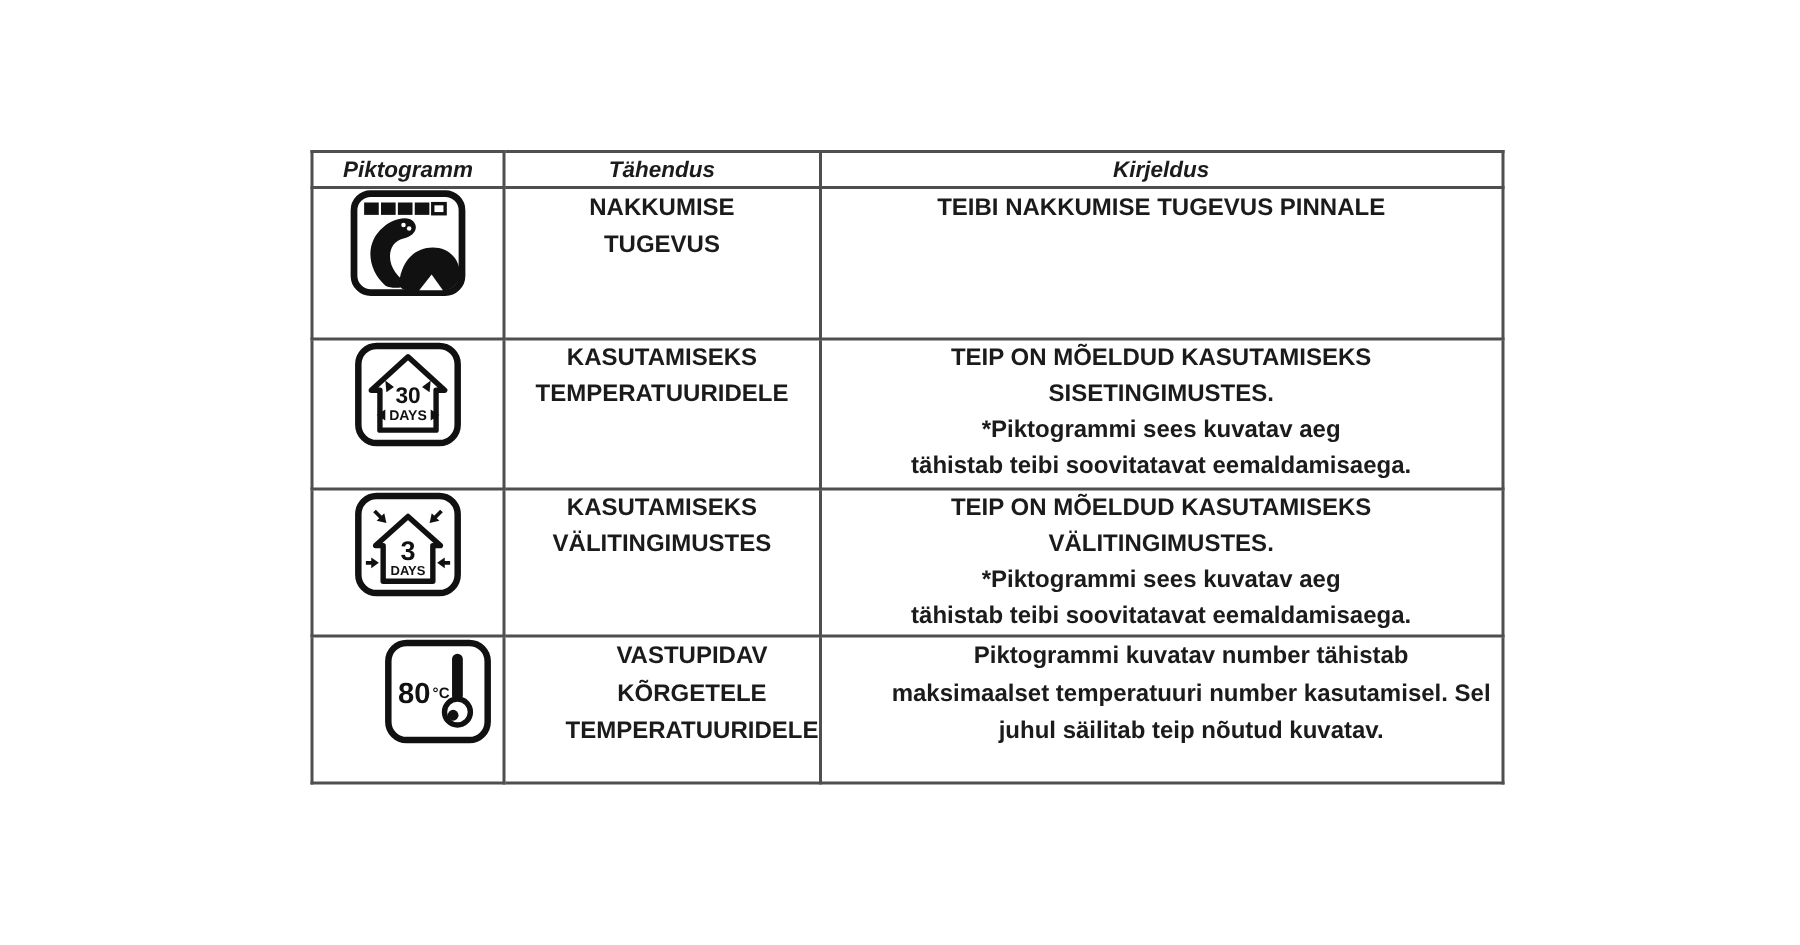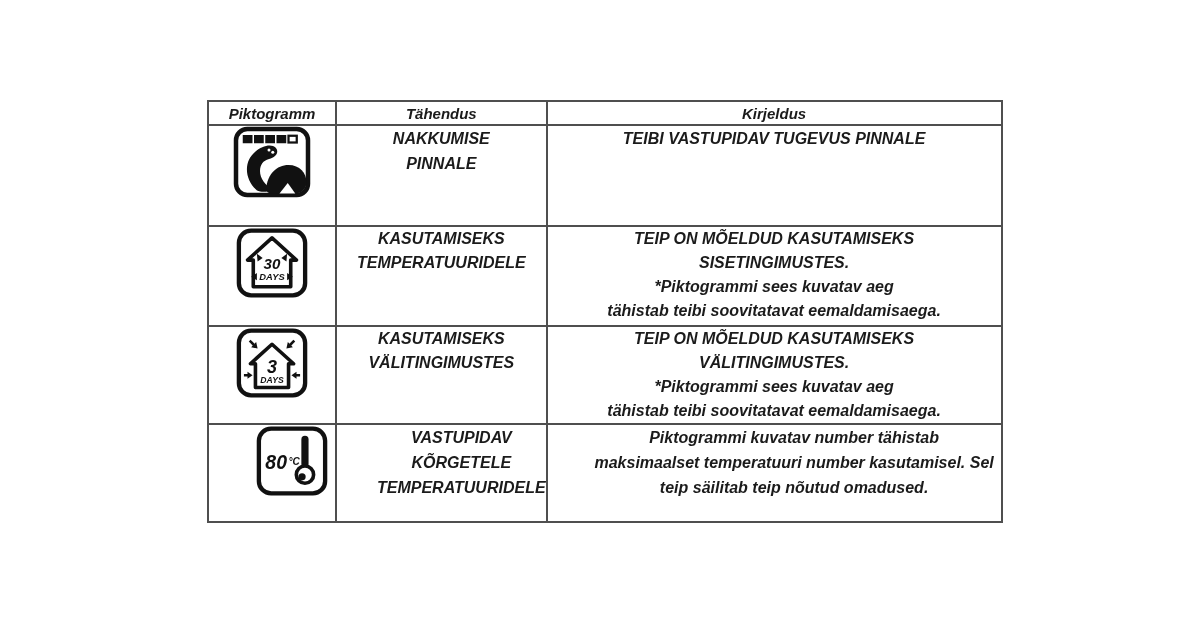--- a/index.html
+++ b/index.html
@@ -21,21 +21,20 @@
   }
   .pictogram-table th,
   .pictogram-table td {
     border: 2px solid #4f4f4f;
     padding: 0;
     margin: 0;
     text-align: center;
     vertical-align: top;
     overflow: hidden;
     color: #1b1b1b;
-    font-style: italic;
   }
   .pictogram-table thead th {
     height: 22px;
     vertical-align: middle;
     font-style: italic;
     font-weight: bold;
     font-size: 15px;
   }
   tr.row-1 td { height: 99px; }
   tr.row-2 td { height: 98px; }
@@ -94,24 +93,24 @@
               <path d="M32,86 C16,72 13,48 30,34 C38,27 51,23 57,29 C62,35 57,42 48,44 C40,46 36,52 36,60 C36,70 43,79 53,85 C47,88 38,89 32,86 Z" fill="#111111"></path>
               <path d="M44,84 C46,64 58,52 74,52 C89,52 98,63 98,75 C98,84 91,90 82,90 L52,90 C47,90 45,88 44,84 Z" fill="#111111"></path>
               <polygon points="62,90 73,76 83,90" fill="#ffffff"></polygon>
               <circle cx="48" cy="32" r="2" fill="#ffffff"></circle>
               <circle cx="53" cy="35" r="2" fill="#ffffff"></circle>
             </g>
           </svg>
         </td>
         <td class="cell-pad">
           <div class="line">NAKKUMISE</div>
-          <div class="line">PINNALE</div>
+          <div class="line">TUGEVUS</div>
         </td>
         <td class="cell-pad">
-          <div class="line">TEIBI VASTUPIDAV TUGEVUS PINNALE</div>
+          <div class="line">TEIBI NAKKUMISE TUGEVUS PINNALE</div>
         </td>
       </tr>
 
       <tr class="row-2">
         <td class="icon-cell">
           <svg class="pictogram" width="74" height="72" viewBox="0 0 100 100">
             <rect x="4" y="5" width="92" height="90" rx="17" fill="#ffffff" stroke="#111111" stroke-width="6"></rect>
             <path d="M50,15 L84,46 L76,46 L76,83 L24,83 L24,46 L16,46 Z" fill="none" stroke="#111111" stroke-width="5" stroke-linejoin="round"></path>
             <polygon points="29,37 37,43 30,48" fill="#111111"></polygon>
             <polygon points="71,37 63,43 70,48" fill="#111111"></polygon>
@@ -176,19 +175,19 @@
           </svg>
         </td>
         <td class="cell-pad">
           <div class="line">VASTUPIDAV</div>
           <div class="line">KÕRGETELE</div>
           <div class="line">TEMPERATUURIDELE</div>
         </td>
         <td class="cell-pad">
           <div class="line">Piktogrammi kuvatav number tähistab</div>
           <div class="line">maksimaalset temperatuuri number kasutamisel. Sel</div>
-          <div class="line">teip säilitab teip nõutud omadused.</div>
+          <div class="line">juhul säilitab teip nõutud kuvatav.</div>
         </td>
       </tr>
 
     </tbody>
   </table>
 </div>
 
 </body></html>

